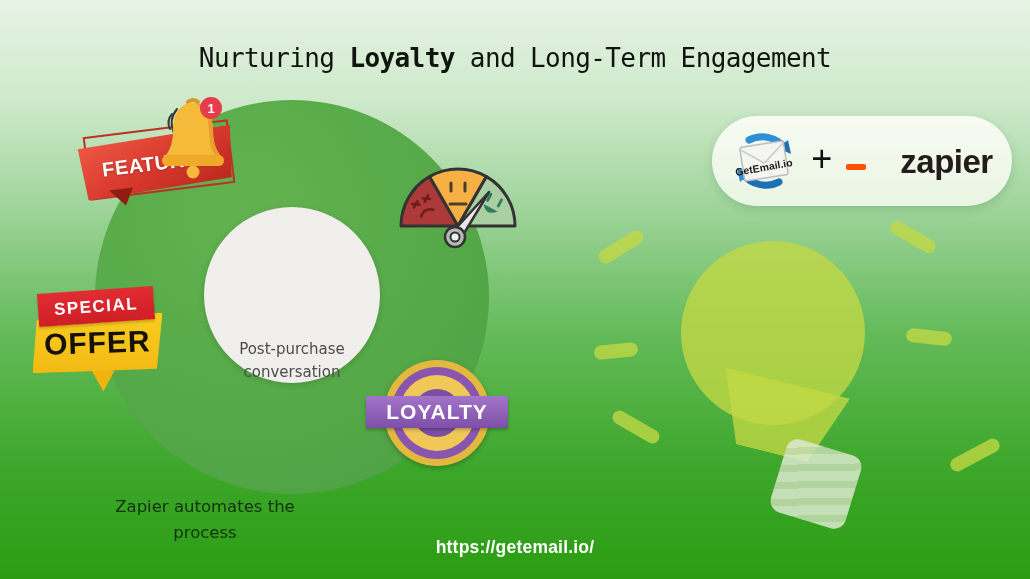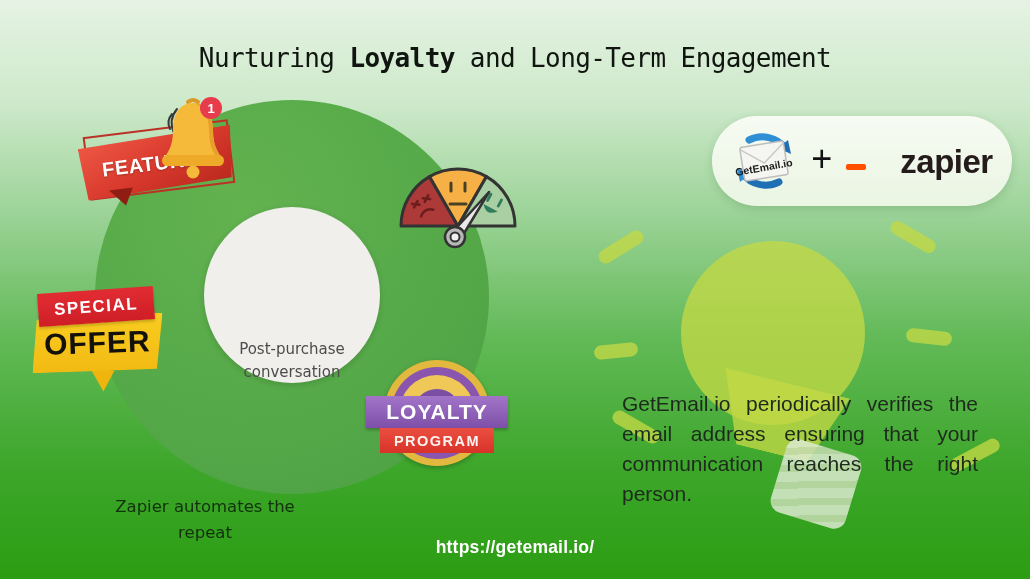--- a/index.html
+++ b/index.html
@@ -230,23 +230,20 @@
   </div>
 
   <div class="loyalty-group">
     <div class="medal-ring ring1"></div>
     <div class="medal-ring ring2"></div>
     <div class="medal-ring ring3"></div>
     <div class="medal-ring ring4"></div>
     <div class="loyalty-ribbon">
       <span>LOYALTY</span>
     </div>
-    <div class="program-ribbon">
-      <span>PROGRAM</span>
-    </div>
   </div>
 
   <div class="logo-pill">
     <svg width="66" height="62" viewBox="0 0 66 62">
       <path d="M18,10 a27,24 0 0 1 36,8" fill="none" stroke="#2f8fd4" stroke-width="7" stroke-linecap="round"></path>
       <polygon points="57,10 60,24 47,18" fill="#1e6fb4"></polygon>
       <path d="M48,52 a27,24 0 0 1 -36,-8" fill="none" stroke="#1e6fb4" stroke-width="7" stroke-linecap="round"></path>
       <polygon points="9,52 6,38 19,44" fill="#2f8fd4"></polygon>
       <g transform="rotate(-9 33 31)">
         <rect x="11" y="14" width="44" height="34" rx="2.5" fill="#f5f5f2" stroke="#bdbdbd" stroke-width="1.5"></rect>
@@ -254,19 +251,18 @@
       </g>
       <text x="33" y="41" text-anchor="middle" transform="rotate(-10 33 38)" font-size="10.5" font-weight="bold" fill="#1c1c1c">GetEmail.io</text>
     </svg>
     <span class="plus-sign">+</span>
     <span class="zapier-wordmark">
       <span class="zapier-underscore"></span>
       <span class="zapier-text">zapier</span>
     </span>
   </div>
 
-  <p class="para para2">GetEmail.io periodically verifies the email address ensuring that your communication reaches the right person.</p>
-
-  <div class="zapier-note">Zapier automates the repeat</div>
+
+  <div class="zapier-note">Zapier automates the process</div>
 
   <div class="footer-url">https://getemail.io/</div>
 
 </div>
 
 </body></html>

